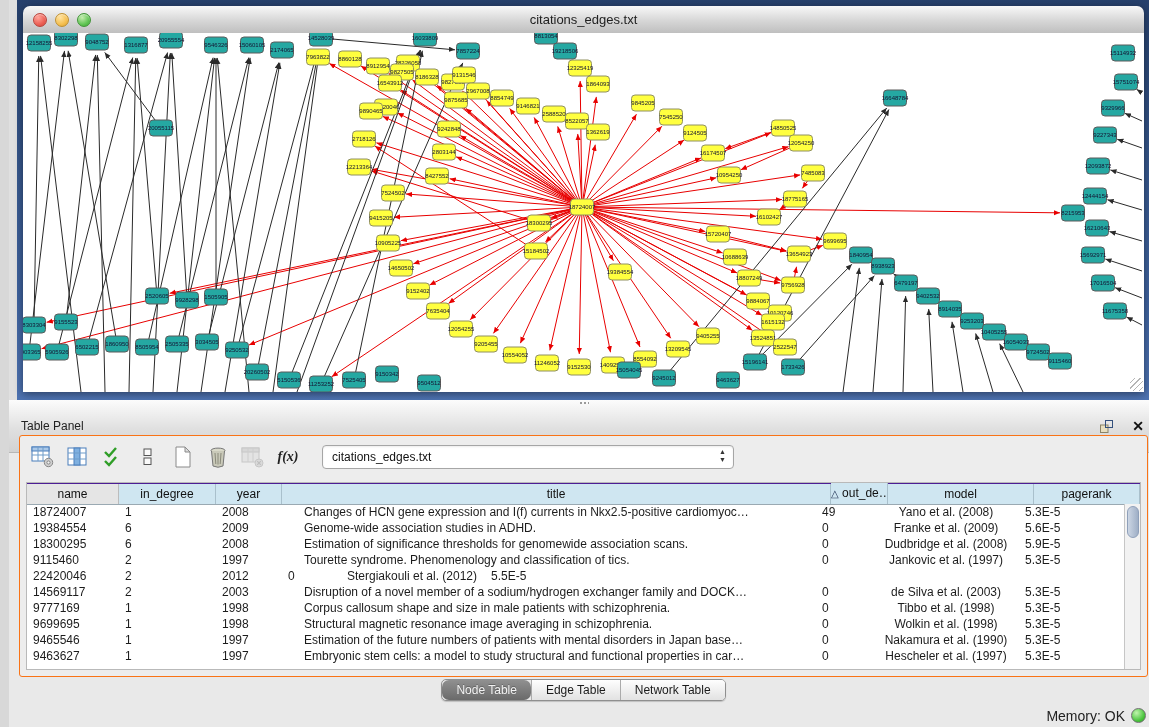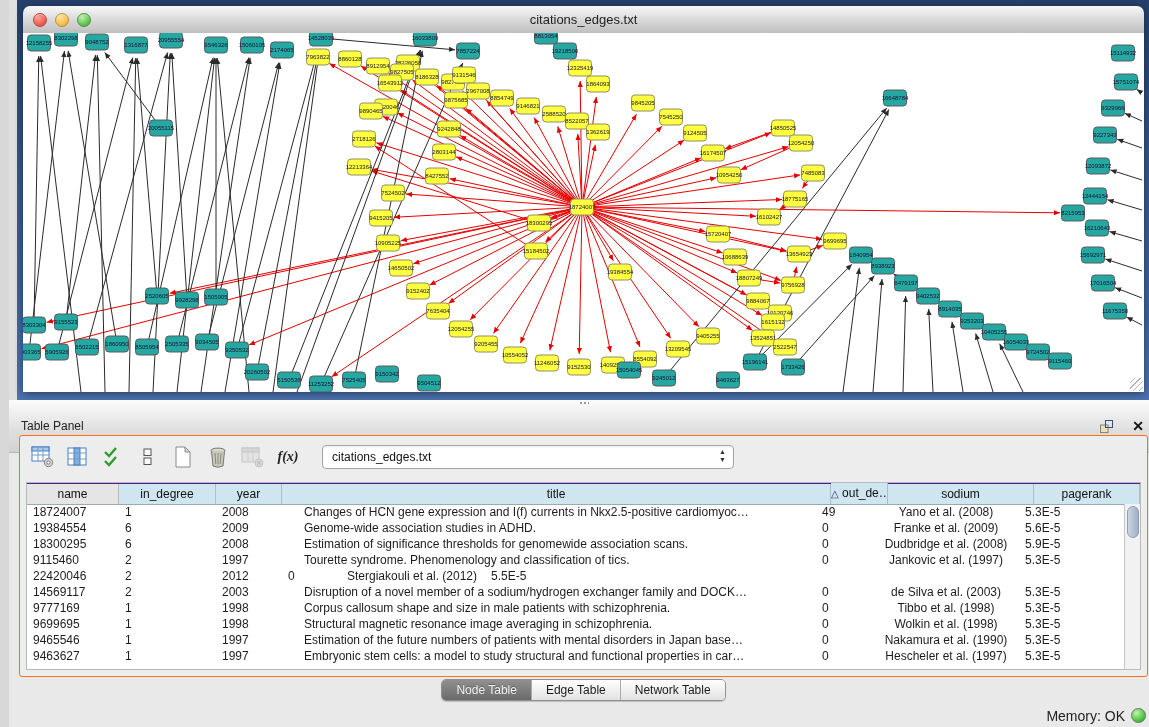--- a/index.html
+++ b/index.html
@@ -61,21 +61,21 @@
   .td.center{text-align:center;}
   .vscroll{position:absolute;right:0;top:21px;bottom:0;width:15px;background:#f2f2f2;border-left:1px solid #c6c6c6;}
   .vthumb{position:absolute;top:2px;left:2px;width:10px;height:30px;border-radius:6px;
           background:linear-gradient(90deg,#ccd6e4,#9fafc6);border:1px solid #8fa0ba;}
 
   .tabsrow{position:absolute;left:0;right:0;top:253px;display:flex;justify-content:center;}
   .tabseg{display:inline-flex;border:1px solid #8f8f8f;border-radius:5px;overflow:hidden;
           box-shadow:0 1px 1px rgba(0,0,0,.18);}
   .tab{padding:3px 14px;font-size:12px;color:#1b1b1b;background:linear-gradient(#fefefe,#e2e2e2);
        border-left:1px solid #ababab;}
-  .tab:first-child{border-left:none;}
+  .tab:first-child{border-left:none;border-radius:7px;}
   .tab.sel{background:linear-gradient(#909090,#6a6a6a);color:#f2f2f2;text-shadow:0 -1px 0 rgba(0,0,0,.25);}
 
   .statusbar{position:absolute;left:0;right:0;bottom:0;height:23px;display:flex;align-items:center;
              justify-content:flex-end;padding:0 12px;gap:6px;font-size:14px;color:#222;}
   .memdot{width:13px;height:13px;border-radius:50%;border:1px solid #6f6f6f;
           background:radial-gradient(circle at 35% 30%,#c0f4ad,#47c33b 65%,#2f9e27);}
 </style>
 </head>
 <body>
 
@@ -833,21 +833,21 @@
           </div>
         </div>
 
         <div class="tablewrap">
           <div class="thead" id="thead">
               <div class="th first" style="width: 92px;">name</div>
               <div class="th" style="width: 97px;">in_degree</div>
               <div class="th" style="width: 66px;">year</div>
               <div class="th" style="flex: 1 1 0%;">title</div>
               <div class="th" style="width: 57px;"><span class="sort-tri">△</span> out_de…</div>
-              <div class="th" style="width: 146px;">sodium</div>
+              <div class="th" style="width: 146px;">model</div>
               <div class="th" style="width: 106px;">pagerank</div>
             </div>
           <div class="tbody" id="tbody">
               <div class="tr">
                 <div class="td" style="width: 92px;">18724007</div>
                 <div class="td" style="width: 97px;">1</div>
                 <div class="td" style="width: 66px;">2008</div>
                 <div class="td c-title" style="flex: 1 1 0%;">Changes of HCN gene expression and I(f) currents in Nkx2.5-positive cardiomyoc…</div>
                 <div class="td" style="width: 57px;">49</div>
                 <div class="td center" style="width: 146px;">Yano et al. (2008)</div>

